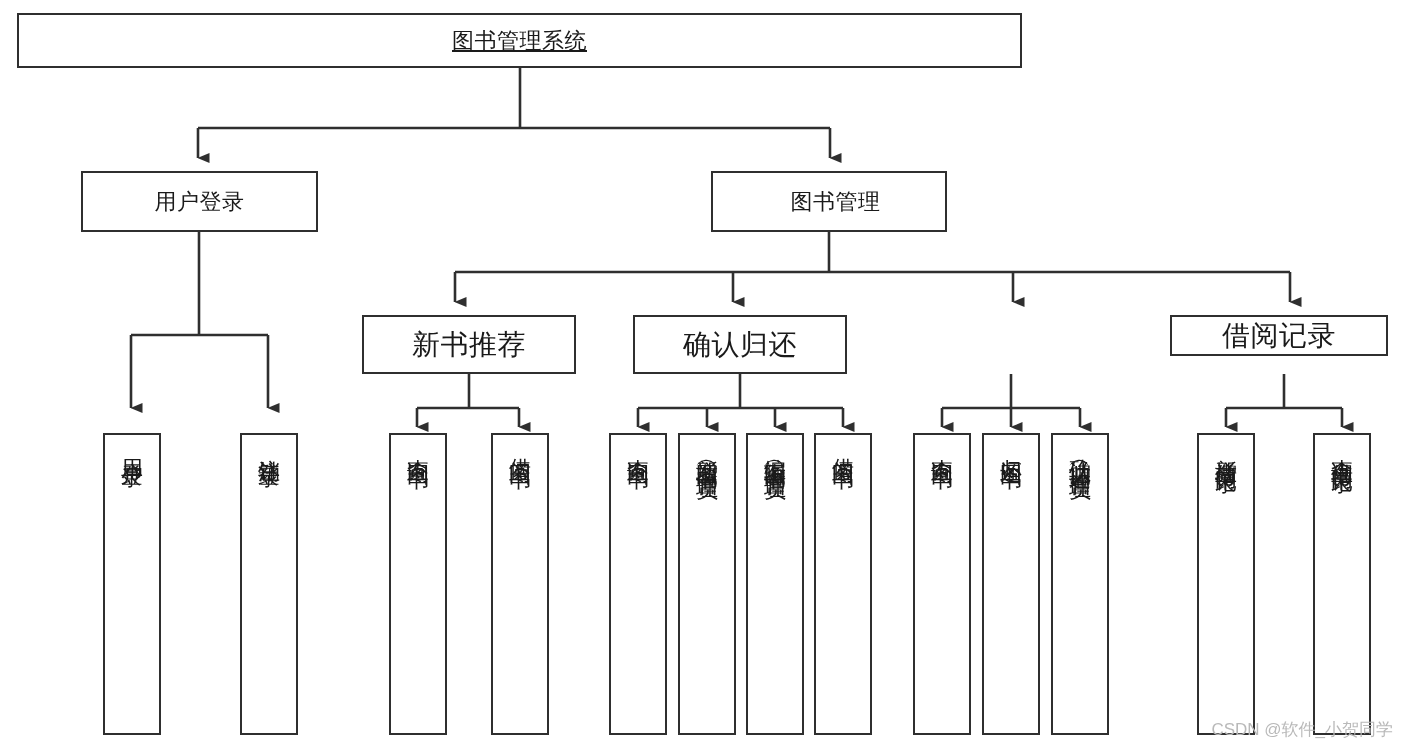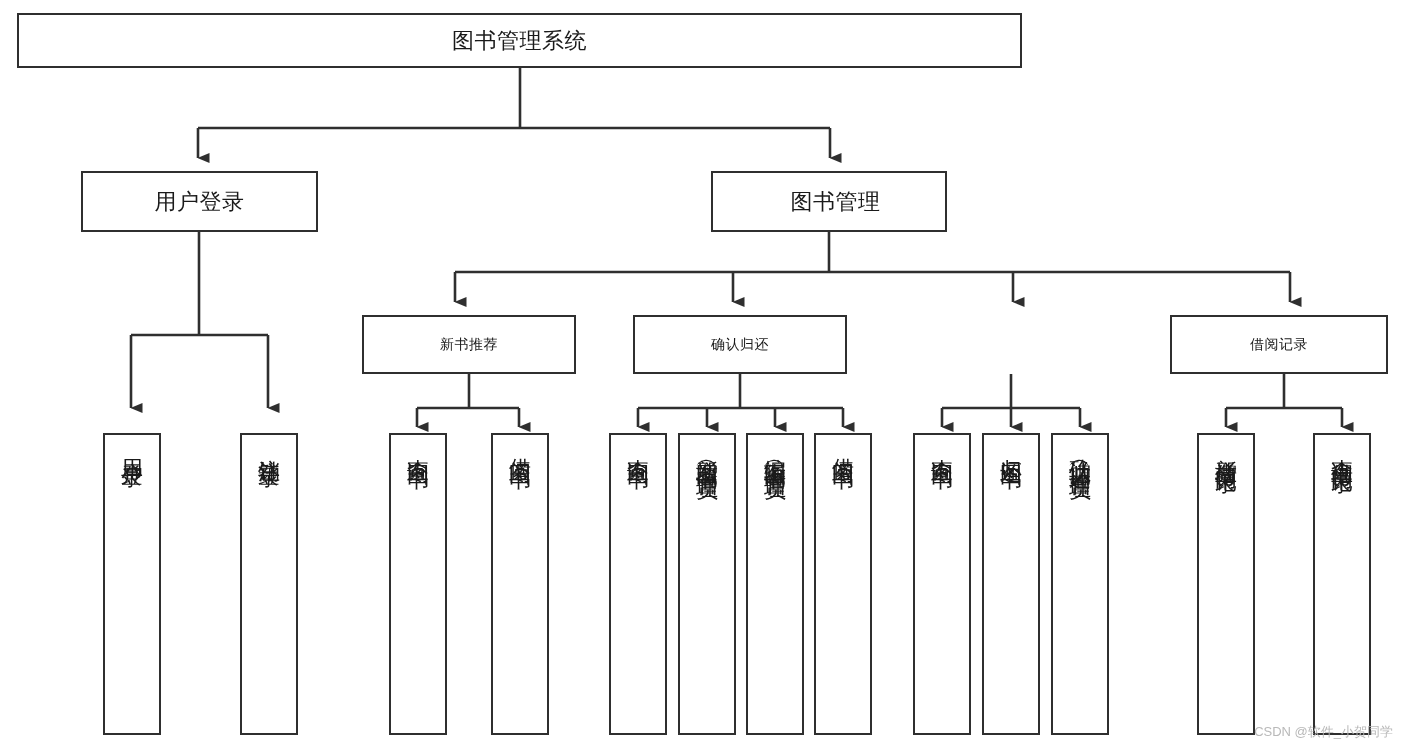--- a/index.html
+++ b/index.html
@@ -51,32 +51,33 @@
   .node.vertical .node-label {
     writing-mode: vertical-rl;
     text-orientation: upright;
     font-size: 22px;
     letter-spacing: 3px;
     line-height: 1;
     margin: 0 auto;
   }
   .node.root .node-label {
     font-size: 22px;
+    text-decoration: underline;
   }
   .node.lvl2 .node-label {
     font-size: 22px;
   }
   .node.lvl3 .node-label {
-    font-size: 14px;
+    font-size: 28px;
   }
   #watermark {
     position: absolute;
     right: 12px;
     bottom: 6px;
-    font-size: 13px;
+    font-size: 17px;
     color: #b9b9b9;
     white-space: nowrap;
     font-family: "Liberation Sans", sans-serif;
   }
 </style>
 </head>
 <body>
 
 <div id="canvas">
 
@@ -144,21 +145,21 @@
 
   <div class="node horizontal lvl3" style="left:362px; top:315px; width:214px; height:59px;">
     <span class="node-label">新书推荐</span>
   </div>
 
   <div class="node horizontal lvl3" style="left:633px; top:315px; width:214px; height:59px;">
     <span class="node-label">确认归还</span>
   </div>
 
 
-  <div class="node horizontal lvl3" style="left:1170px; top:315px; width:218px; height:59px;">
+  <div class="node horizontal lvl3" style="left:1170px; top:315px; width:218px; height:41px;">
     <span class="node-label">借阅记录</span>
   </div>
 
   <div class="node vertical" style="left:103px; top:433px; width:58px; height:302px;">
     <span class="node-label">用户登录</span>
   </div>
 
   <div class="node vertical" style="left:240px; top:433px; width:58px; height:302px;">
     <span class="node-label">注销登录</span>
   </div>

